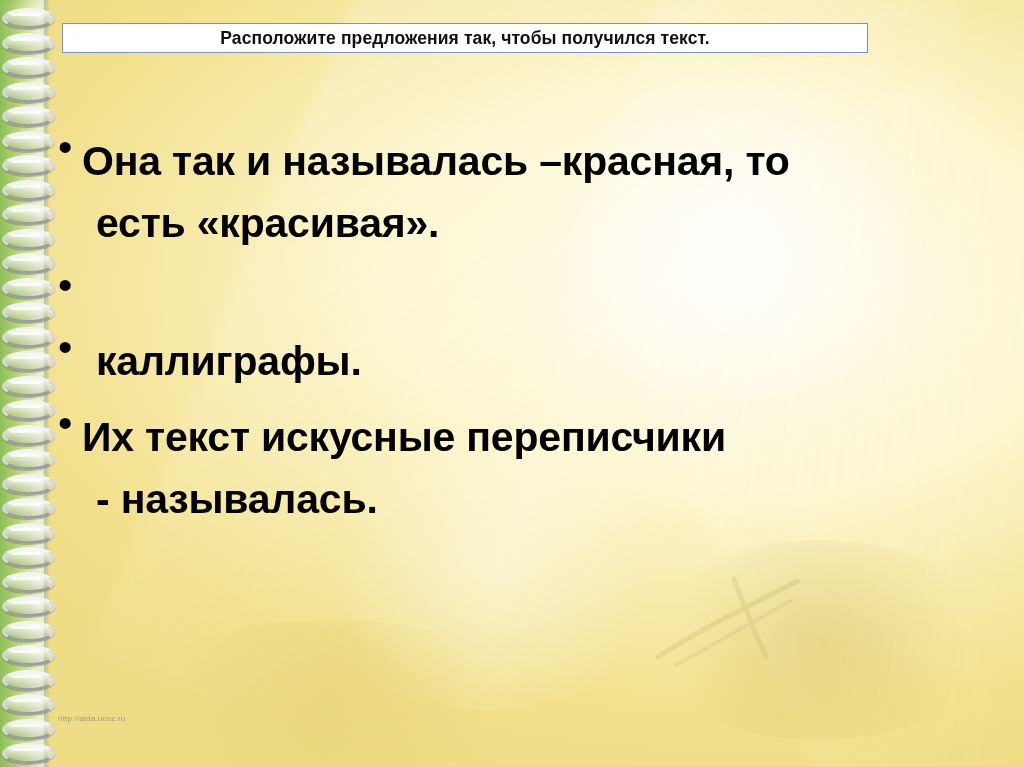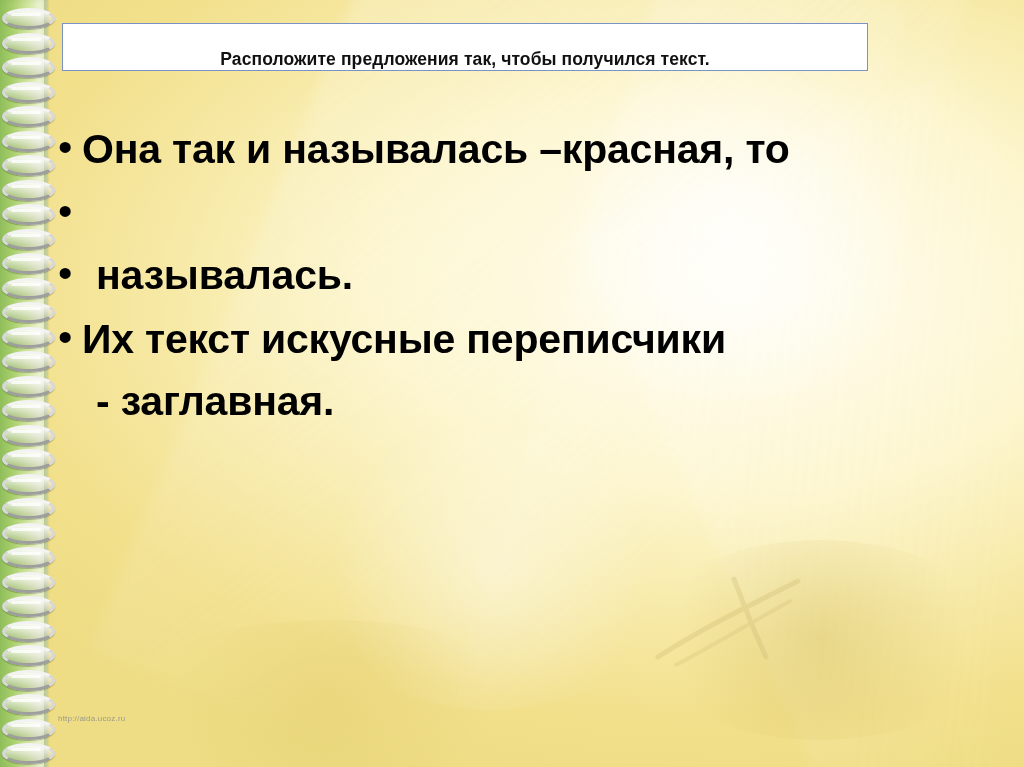--- a/index.html
+++ b/index.html
@@ -110,25 +110,25 @@
     border-radius: 3px;
     background: rgba(255,255,255,.75);
   }
 
   
   .title-box {
     position: absolute;
     left: 62px;
     top: 23px;
     width: 806px;
-    height: 48px;
+    height: 30px;
     border: 1px solid #7b93c4;
     background: #ffffff;
     display: flex;
-    align-items: flex-end;
+    align-items: center;
     justify-content: center;
     box-sizing: border-box;
   }
   .title-text {
     font-size: 17.5px;
     font-weight: bold;
     color: #111111;
     letter-spacing: .1px;
     white-space: nowrap;
   }
@@ -155,20 +155,21 @@
     margin-top: -2px;
   }
   .bullet-text {
     font-size: 41px;
     font-weight: bold;
     line-height: 62px;
     color: #000000;
     letter-spacing: -0.2px;
     padding-left: 2px;
     text-indent: 0;
+    margin-top: 12px;
   }
   .bullet-text .line2 {
     display: block;
     padding-left: 14px;
   }
 
   
   .footer-url {
     position: absolute;
     left: 58px;
@@ -238,39 +239,40 @@
   <div class="title-box">
     <div class="title-text">Расположите предложения так, чтобы получился текст.</div>
   </div>
 
   <div class="content">
 
     <div class="bullet-item">
       <span class="bullet-dot">•</span>
       <span class="bullet-text">
         <span>Она так и называлась –красная, то</span>
+        <span class="line2">есть «красивая».</span>
       </span>
     </div>
 
     <div class="bullet-item">
       <span class="bullet-dot">•</span>
     </div>
 
     <div class="bullet-item">
       <span class="bullet-dot">•</span>
       <span class="bullet-text">
-        <span class="line2">называлась.</span>
+        <span class="line2">каллиграфы.</span>
       </span>
     </div>
 
     <div class="bullet-item">
       <span class="bullet-dot">•</span>
       <span class="bullet-text">
         <span>Их текст искусные переписчики</span>
-        <span class="line2">- заглавная.</span>
+        <span class="line2">- называлась.</span>
       </span>
     </div>
 
   </div>
 
   <div class="footer-url">http://aida.ucoz.ru</div>
 
 </div>
 
 </body></html>

